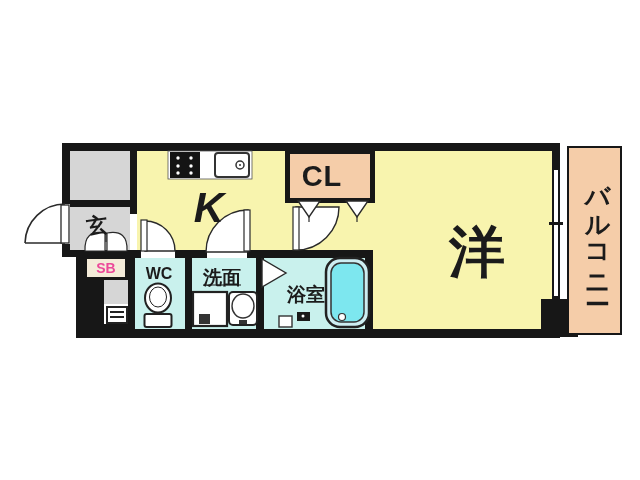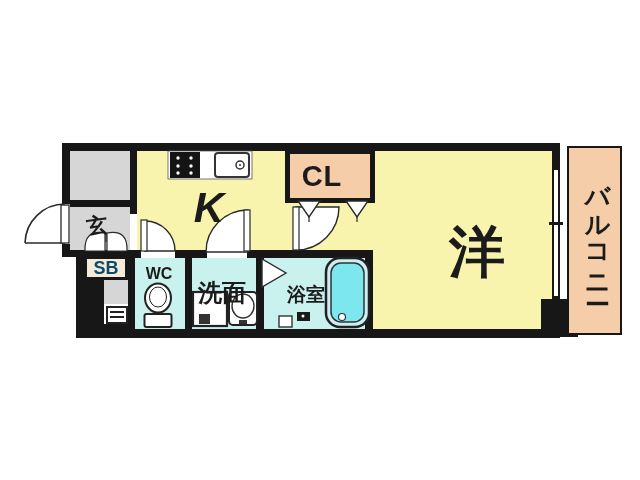--- a/index.html
+++ b/index.html
@@ -124,22 +124,22 @@
     <rect x="326" y="258" width="43" height="69" rx="14" fill="var(--tub-rim)" stroke="#222" stroke-width="2.5"></rect>
     <rect x="331" y="263" width="33" height="59" rx="10" fill="var(--tub-cyan)" stroke="#333" stroke-width="1.5"></rect>
     <circle cx="342" cy="317" r="3.5" fill="#fff" stroke="#333" stroke-width="1.2"></circle>
 
     <rect x="297" y="312" width="13" height="9" fill="#1a1a1a"></rect>
     <circle cx="303" cy="316" r="1.5" fill="#fff"></circle>
     <rect x="279" y="316" width="13" height="11" fill="#fff" stroke="#333" stroke-width="1.4"></rect>
   </svg>
 
   <div class="lbl" style="left:97px;top:225px;font-size:21px;transform:translate(-50%,-50%) rotate(-8deg);">玄</div>
-  <div class="lbl" style="left:106px;top:268px;font-size:18px;color:#0c4a6e;">SB</div>
+  <div class="lbl" style="left:106px;top:268px;font-size:14px;color:#ec4899;">SB</div>
   <div class="lbl" style="left:209px;top:208px;font-size:42px;font-style:italic;">K</div>
   <div class="lbl" style="left:322px;top:176px;font-size:29px;letter-spacing:1px;">CL</div>
   <div class="lbl" style="left:477px;top:252px;font-size:56px;">洋</div>
   <div class="lbl" style="left:159px;top:274px;font-size:16px;">WC</div>
-  <div class="lbl" style="left:222px;top:293px;font-size:24px;">洗面</div>
+  <div class="lbl" style="left:222px;top:277px;font-size:19px;text-decoration:underline;">洗面</div>
   <div class="lbl" style="left:306px;top:294px;font-size:19px;">浴室</div>
   <div class="lbl vert" style="left:580px;top:168px;width:30px;height:160px;font-size:25px;letter-spacing:2px;">バルコニー</div>
 
 </div>
 
 </body></html>

